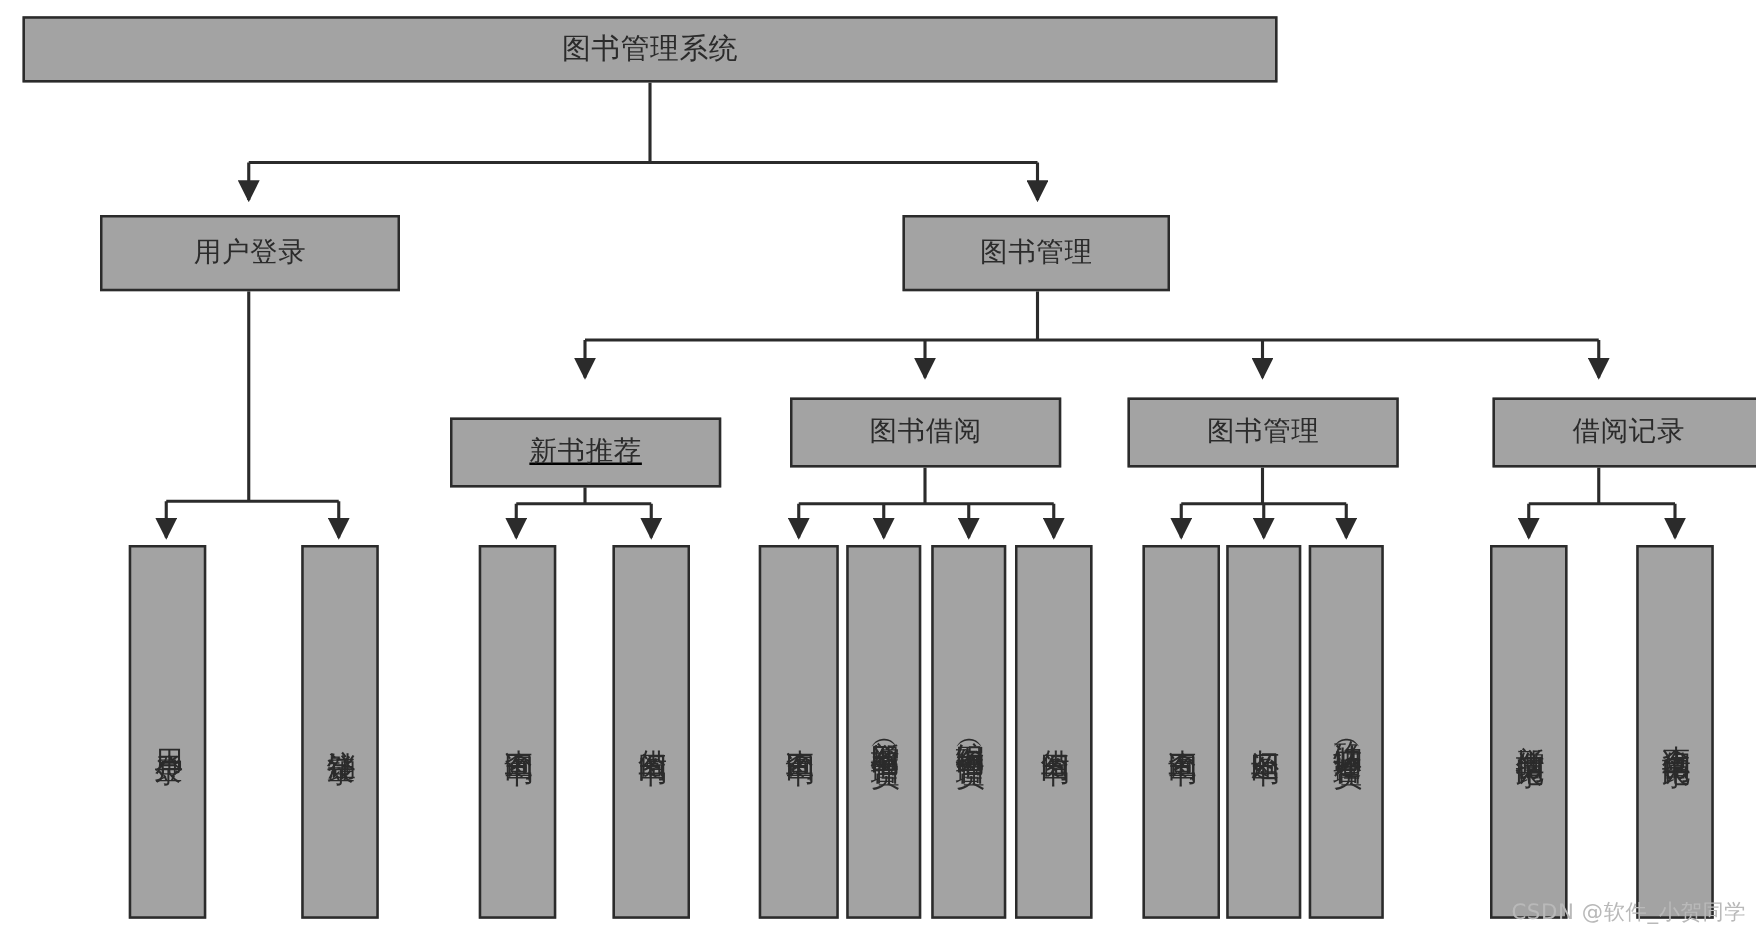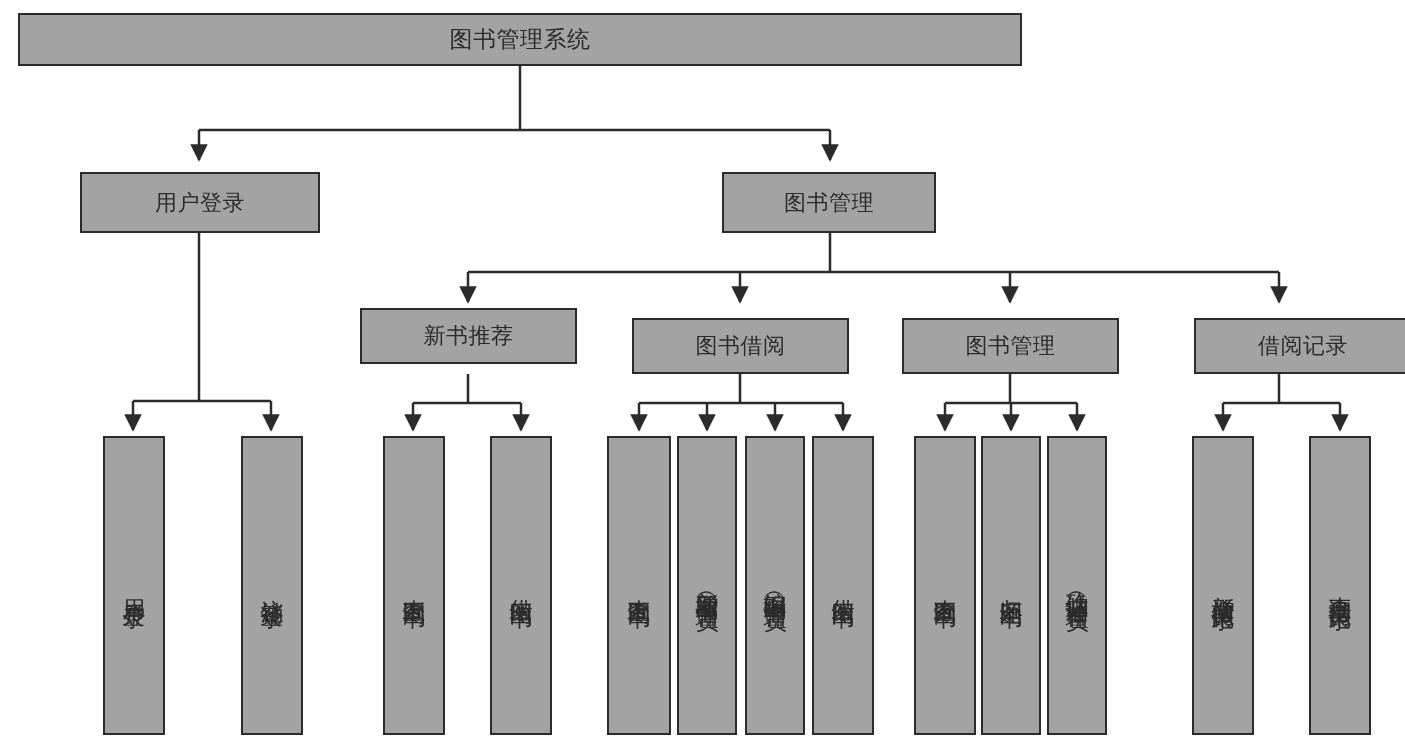--- a/index.html
+++ b/index.html
@@ -131,21 +131,21 @@
   </div>
 
   <div class="node horizontal" style="left:80px; top:172px; width:240px; height:61px;">
     <span class="label">用户登录</span>
   </div>
 
   <div class="node horizontal" style="left:712px; top:172px; width:214px; height:61px;margin-left:10px;">
     <span class="label">图书管理</span>
   </div>
 
-  <div class="node horizontal" style="left:360px; top:308px; width:217px; height:56px;">
+  <div class="node horizontal" style="left:360px; top:334px; width:217px; height:56px;text-decoration:underline;">
     <span class="label">新书推荐</span>
   </div>
 
   <div class="node horizontal" style="left:632px; top:318px; width:217px; height:56px;">
     <span class="label">图书借阅</span>
   </div>
 
   <div class="node horizontal" style="left:902px; top:318px; width:217px; height:56px;">
     <span class="label">图书管理</span>
   </div>
@@ -199,14 +199,15 @@
   </div>
 
   <div class="node vertical" style="left:1192px; top:436px; width:62px; height:299px;">
     <span class="label">新增借阅记录</span>
   </div>
 
   <div class="node vertical" style="left:1309px; top:436px; width:62px; height:299px;">
     <span class="label">查询借阅记录</span>
   </div>
 
+  <div class="watermark">CSDN @软件_小贺同学</div>
 
 </div>
 
 </body></html>

